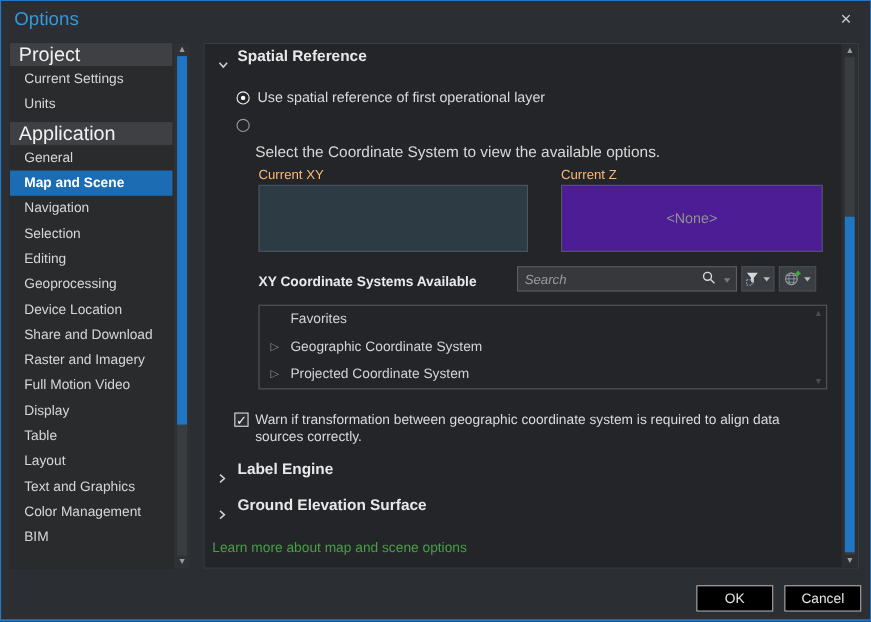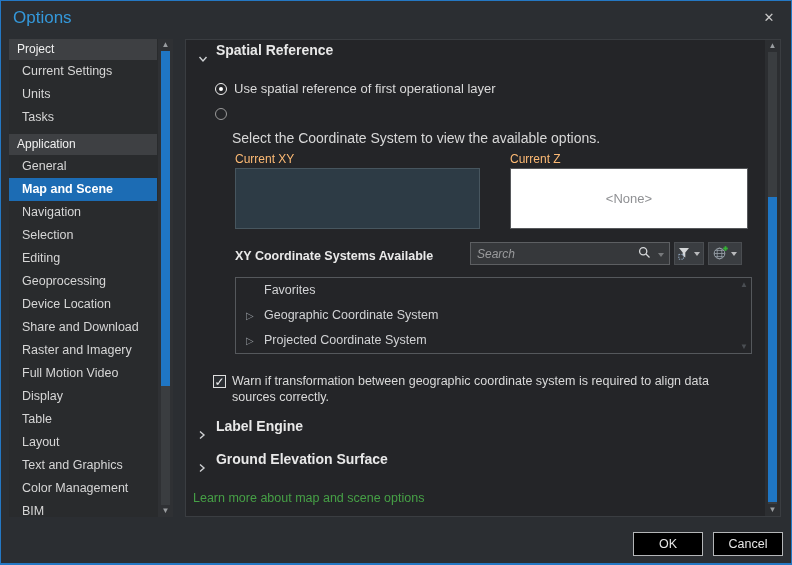--- a/index.html
+++ b/index.html
@@ -12,21 +12,21 @@
   
   .titlebar { position:absolute; left:0; top:0; right:0; height:36px; }
   .title { position:absolute; left:12px; top:7px; font-size:17px; color:#3498da; }
   .close-btn { position:absolute; right:13px; top:8px; width:18px; height:18px;
     color:#c9c9c9; font-size:13px; text-align:center; line-height:18px; cursor:default; }
 
   
   .sidebar { position:absolute; left:8px; top:38px; width:164px; height:478px; background:#292b2d; overflow:hidden; }
   .side-list { position:absolute; left:0; top:0; width:148px; height:100%; overflow:hidden; }
   .side-header { height:21px; line-height:21px; background:#3e4043; color:#f0f0f0;
-    font-size:12px; padding-left:8px; }
+    font-size:18px; padding-left:8px; }
   .side-header.second { margin-top:5px; }
   .side-item { height:23px; line-height:23px; color:#d6d6d6; font-size:12.5px; padding-left:13px; cursor:default; }
   .side-item.selected { background:#1c6cb4; color:#ffffff; font-weight:bold; }
 
   
   .vscroll { position:absolute; top:0; width:15px; height:100%; background:#2f3134; }
   .sidebar .vscroll { right:0; }
   .scroll-arrow { position:absolute; left:0; width:15px; height:12px; color:#9a9da0;
     font-size:8px; text-align:center; line-height:12px; }
   .scroll-arrow.up { top:0; }
@@ -51,21 +51,21 @@
   .radio.checked { border-color:#f0f0f0; }
   .radio.checked::after { content:""; position:absolute; left:3px; top:3px; width:4px; height:4px;
     border-radius:50%; background:#ffffff; }
 
   .note { position:absolute; left:46px; font-size:14px; color:#d8d8d8; }
 
   .box-label { position:absolute; font-size:12px; color:#fdba74; }
   .xy-box { position:absolute; left:49px; top:128px; width:245px; height:61px;
     background:#2d3b45; border:1px solid #47565f; }
   .z-box { position:absolute; left:324px; top:128px; width:238px; height:61px;
-    background:#ffffff; border:1px solid #56585b; color:#8f9093; font-size:13px;
+    background:#4c1d95; border:1px solid #56585b; color:#8f9093; font-size:13px;
     display:flex; align-items:center; justify-content:center; }
 
   .xy-avail-label { position:absolute; left:49px; top:209px; font-size:12.5px; font-weight:bold; color:#eaeaea; }
 
   .search-box { position:absolute; left:284px; top:202px; width:200px; height:23px;
     background:#36383b; border:1px solid #5d5f62; }
   .search-box input { position:absolute; left:0; top:0; width:170px; height:21px; background:transparent;
     border:none; outline:none; color:#d0d0d0; font-style:italic; font-size:12px; padding:0 6px;
     font-family:"Liberation Sans", sans-serif; }
   .search-box input::placeholder { color:#9a9b9d; }
@@ -114,21 +114,20 @@
 
   <div class="sidebar">
     <div class="side-list">
       <div class="side-header">Project</div>
       <div>
 
           <div class="side-item"><span>Current Settings</span></div>
 
           <div class="side-item"><span>Units</span></div>
 
-          <div class="side-item"><span>Tasks</span></div>
         </div>
       <div class="side-header second">Application</div>
       <div>
 
           <div class="side-item"><span>General</span></div>
 
           <div class="side-item selected"><span>Map and Scene</span></div>
 
           <div class="side-item"><span>Navigation</span></div>
 

